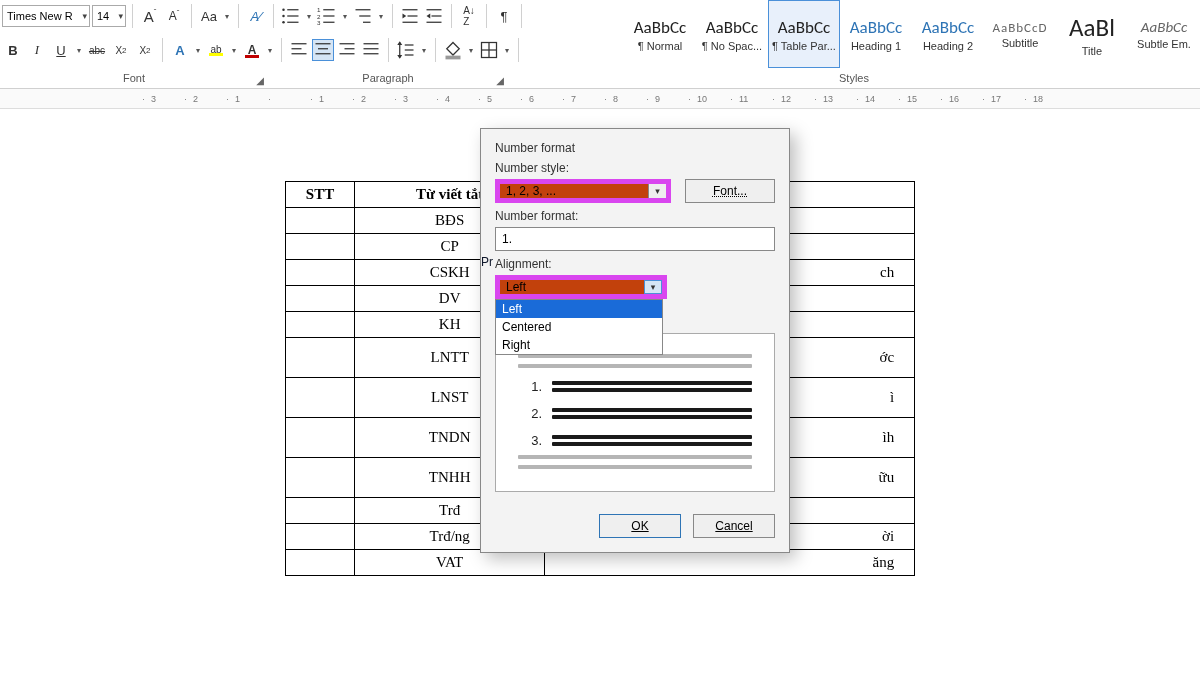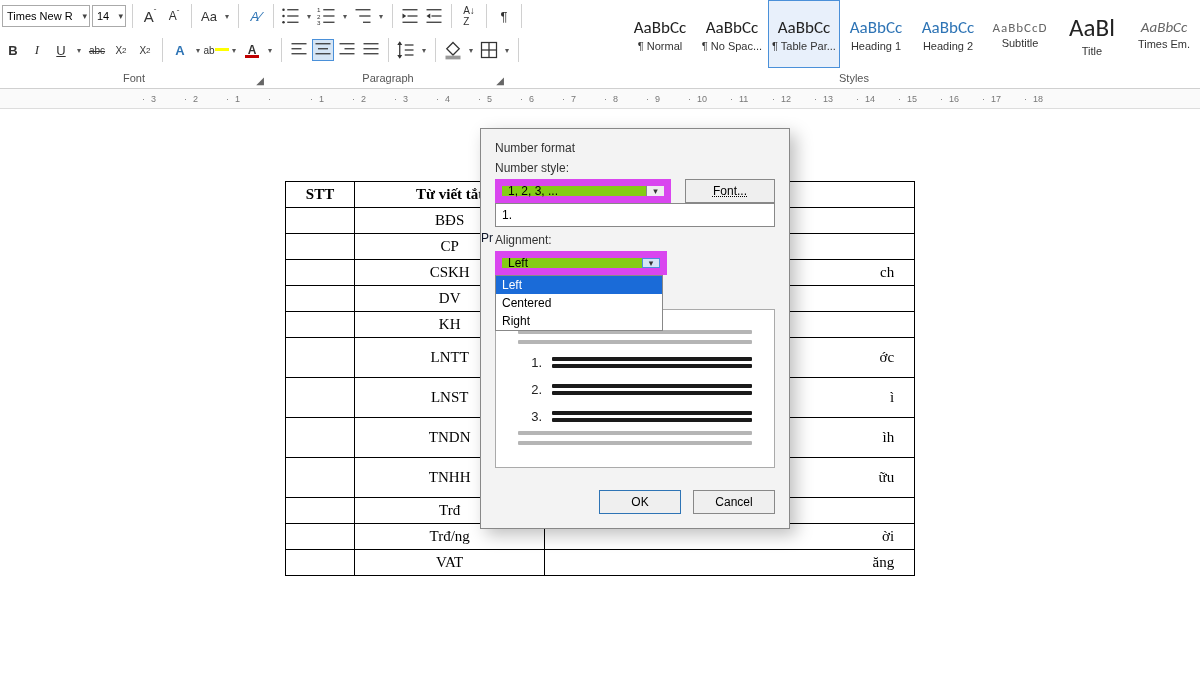--- a/index.html
+++ b/index.html
@@ -42,26 +42,26 @@
   .doc-table .col2 { width: 190px; }
   .doc-table .col3 { width: 370px; }
   
   .dialog { position: absolute; left: 480px; top: 128px; width: 310px; background: #f3f3f3; border: 1px solid #888; box-shadow: 6px 6px 16px rgba(0,0,0,0.25); font-size: 12px; }
   .dlg-titlebar { display: flex; align-items: center; height: 30px; padding: 0 8px; background: #fff; }
   .dlg-title { flex: 1; color: #333; }
   .dlg-tbtn { width: 28px; text-align: center; color: #333; font-size: 13px; }
   .dlg-body { padding: 8px 14px 12px; }
   .sect-label { font-size: 12px; color: #333; margin: 4px 0 6px; }
   .field-label { font-size: 12px; color: #333; margin: 6px 0 4px; }
-  .combo { height: 24px; border: 7px solid #d946ef; background: #84cc16; display: flex; align-items: center; position: relative; }
+  .combo { height: 24px; border: 5px solid #d946ef; background: #c2410c; display: flex; align-items: center; position: relative; }
   .combo span { flex: 1; padding: 0 6px; }
   .combo .arrow { width: 18px; height: 100%; border-left: 1px solid #888; display: flex; align-items: center; justify-content: center; font-size: 9px; color: #333; background: #eee; }
   .combo.open .arrow { background: #d5e5f5; border: 1px solid #4a90d9; }
   .row-style { display: flex; gap: 14px; }
-  .btn { height: 24px; border: 1px solid #888; background: #efefef; padding: 0 10px; font-size: 12px; display: flex; align-items: center; justify-content: center; }
+  .btn { height: 24px; border: 1px solid #888; background: #efefef; padding: 0 10px; font-size: 12px; display: flex; align-items: center; justify-content: center; text-decoration: underline; }
   .btn.font { width: 90px; text-decoration: underline; text-decoration-style: dotted; }
   .txtinput { height: 24px; border: 1px solid #888; background: #fff; padding: 0 6px; width: 100%; display: flex; align-items: center; }
   .align-combo-wrap { position: relative; width: 172px; }
   .dropdown-list { position: absolute; top: 24px; left: 0; width: 168px; background: #fff; border: 1px solid #888; z-index: 5; }
   .dropdown-list .opt { padding: 2px 6px; font-size: 12px; }
   .dropdown-list .opt.sel { background: #1a6bd8; color: #fff; }
   .preview-box { margin-top: 20px; background: #fff; border: 1px solid #aaa; padding: 14px 22px 16px; }
   .pv-line { height: 4px; background: #b5b5b5; margin: 6px 0; border-radius: 1px; }
   .pv-line.dark { background: #1a1a1a; height: 4px; }
   .pv-num-row { display: flex; align-items: center; gap: 10px; margin: 10px 0 6px; }
@@ -157,21 +157,21 @@
     <div class="rbtn italic">I</div>
     <div class="rbtn underline">U</div>
     <div class="dd">▾</div>
     <div class="rbtn strike">abc</div>
     <div class="rbtn subscript">X<sub style="font-size:8px;">2</sub></div>
     <div class="rbtn subscript">X<sup style="font-size:8px;">2</sup></div>
     <div class="group-sep"></div>
     <div class="rbtn" style="color:#2e74b5;font-weight:bold;">A</div>
     <div class="dd">▾</div>
     <div class="rbtn">
-        <div style="display:flex;flex-direction:row;align-items:center;">
+        <div style="display:flex;flex-direction:column;align-items:center;">
           <span style="font-size:10px;">ab</span>
           <div class="color-bar" style="background:#ffff00;"></div>
         </div>
       </div>
     <div class="dd">▾</div>
     <div class="rbtn">
         <div style="display:flex;flex-direction:column;align-items:center;">
           <span style="font-size:12px;font-weight:bold;">A</span>
           <div class="color-bar" style="background:#c00000;"></div>
         </div>
@@ -262,21 +262,21 @@
     <div class="style-item">
         <div class="style-sample subtitle">AaBbCcD</div>
         <div class="style-label">Subtitle</div>
       </div>
     <div class="style-item">
         <div class="style-sample title">AaBl</div>
         <div class="style-label">Title</div>
       </div>
     <div class="style-item">
         <div class="style-sample subtlee">AaBbCc</div>
-        <div class="style-label">Times Em.</div>
+        <div class="style-label">Subtle Em.</div>
       </div>
   </div>
 
   <div class="group-labels">
     <div class="group-label" style="width:268px;">
         <span>Font</span>
         <span class="dlg-launch">◢</span>
       </div>
     <div class="group-label" style="width:240px;">
         <span>Paragraph</span>
@@ -389,20 +389,21 @@
   <div class="dlg-body">
     <div class="sect-label">Number format</div>
     <div class="field-label">Number style:</div>
     <div class="row-style">
       <div class="combo" style="flex:1;">
         <span>1, 2, 3, ...</span>
           <div class="arrow">▾</div>
       </div>
       <div class="btn font">Font...</div>
     </div>
+    <div class="field-label">Number format:</div>
     <div class="txtinput">
         <span>1.</span>
       </div>
     <div class="field-label">Alignment:</div>
     <div class="align-combo-wrap">
       <div class="combo open">
         <span>Left</span>
           <div class="arrow">▾</div>
       </div>
       <div class="dropdown-list">

